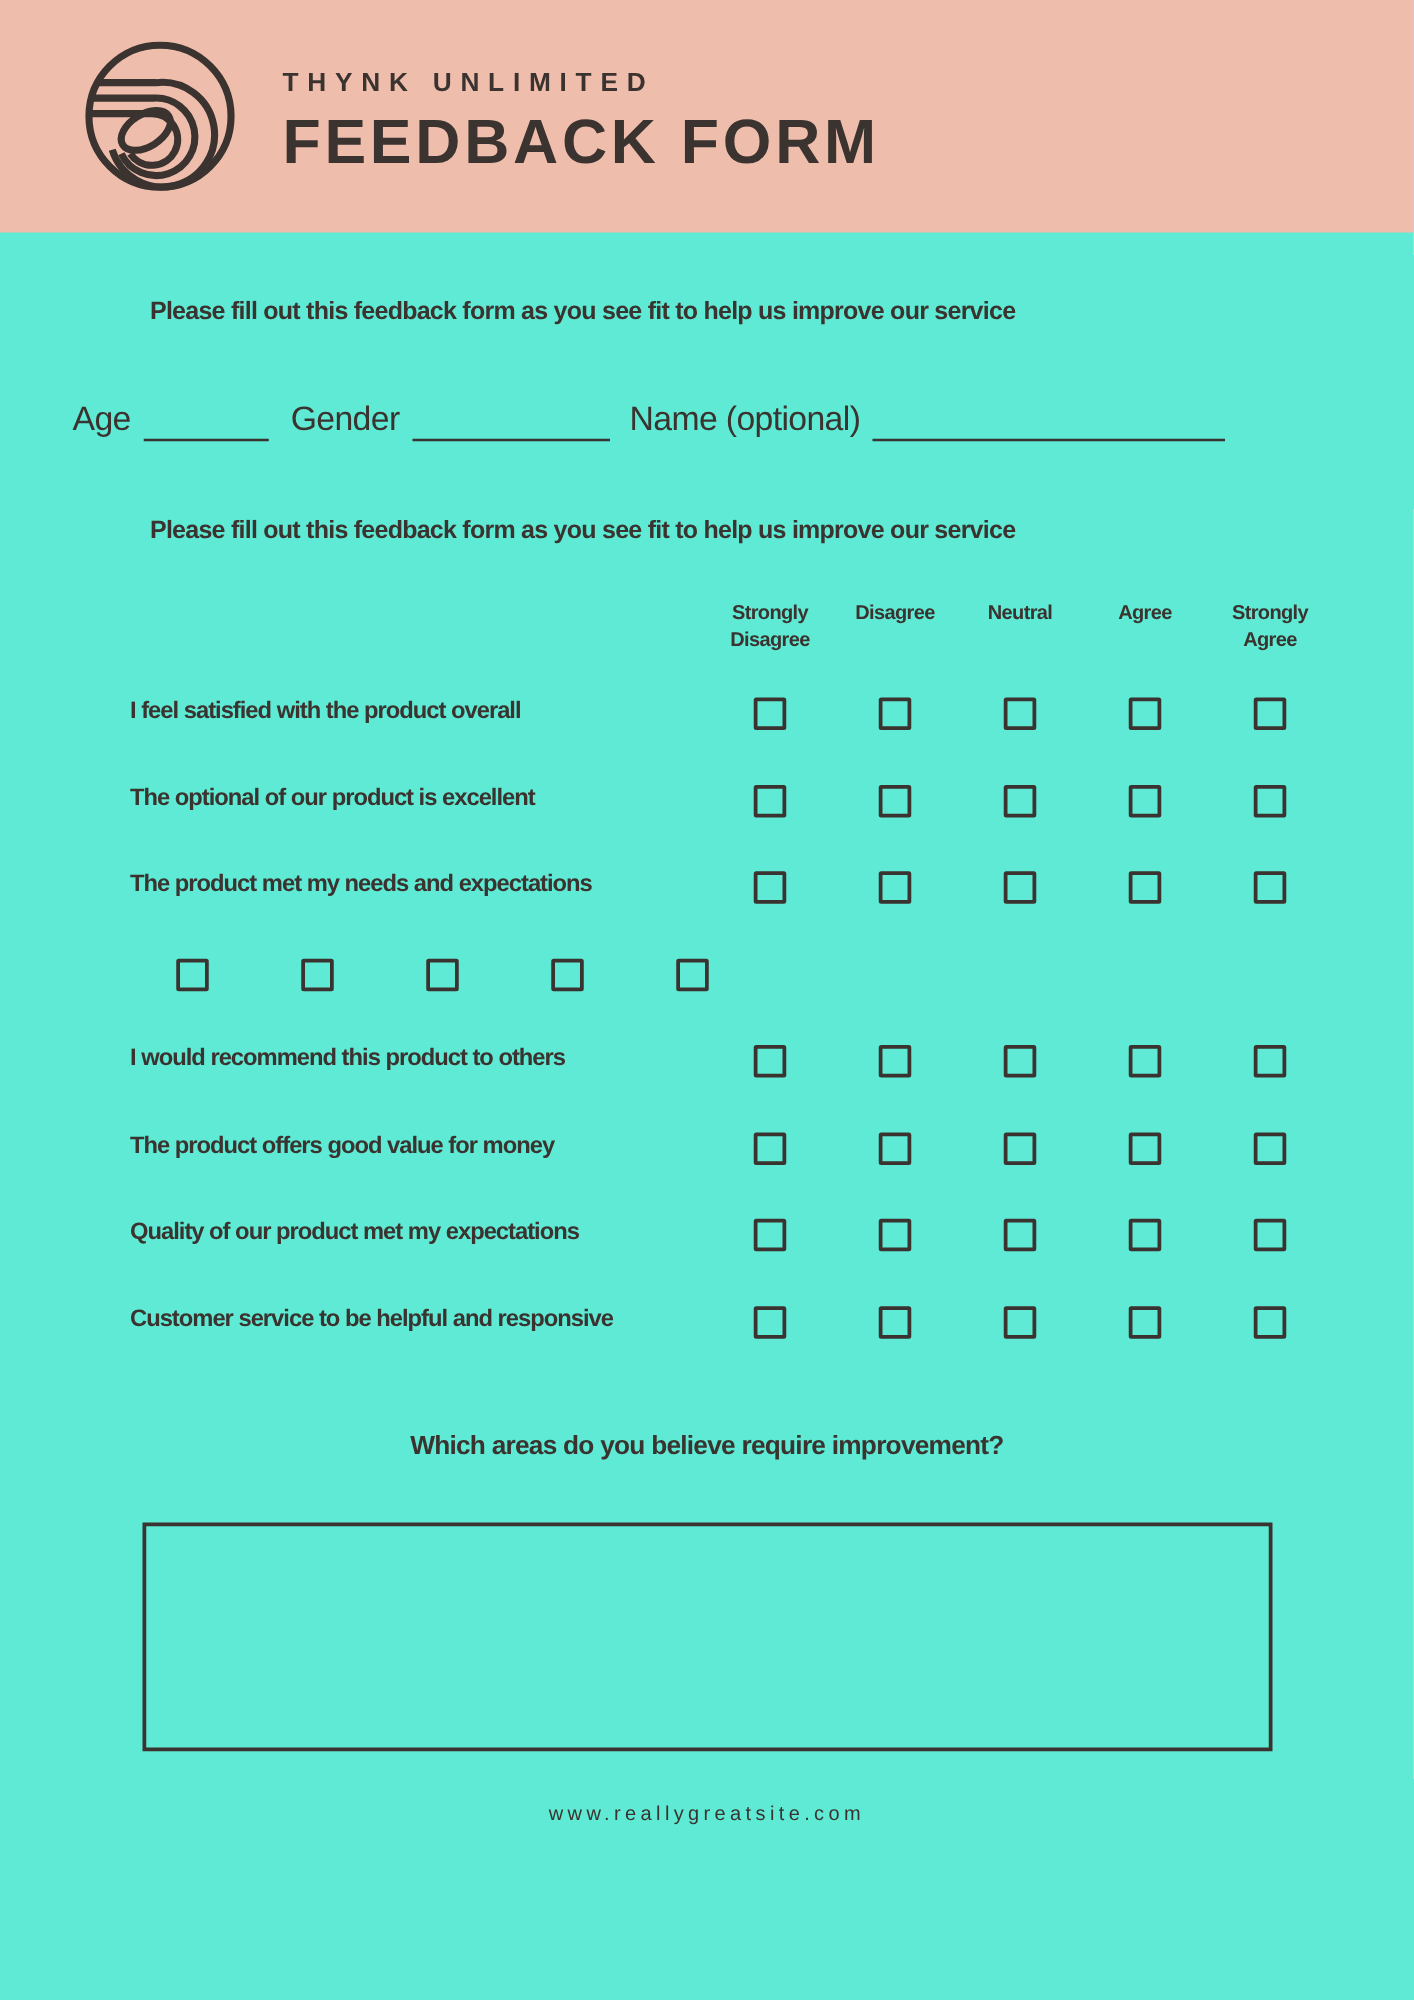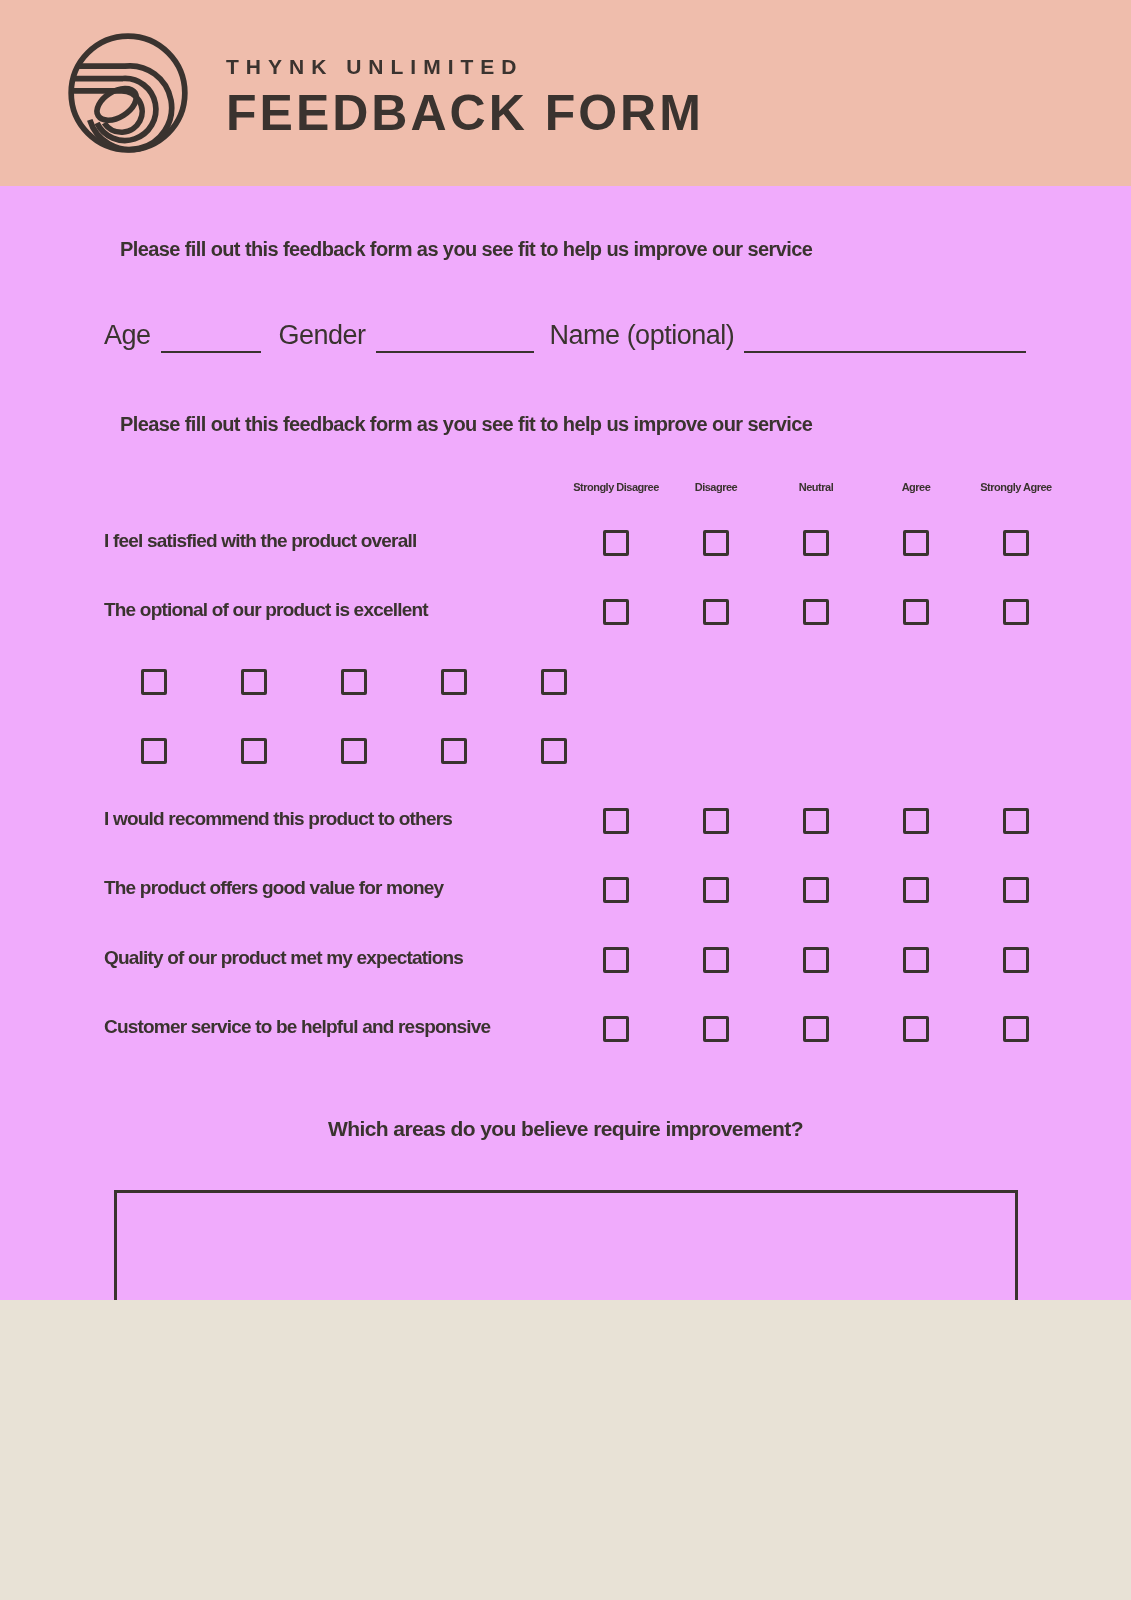--- a/index.html
+++ b/index.html
@@ -2,23 +2,23 @@
 <html><head>
 <meta charset="utf-8">
 <style>
   * { margin: 0; padding: 0; box-sizing: border-box; }
   html, body { background: #e8e2d6; }
   body { font-family: "Liberation Sans", sans-serif; }
 
   .page {
     position: relative;
     width: 1131px;
-    height: 1300px;
+    height: 1600px;
     margin: 0 auto;
-    background: #f0abfc;
+    background: #5eead4;
     color: #3a332f;
     overflow: hidden;
   }
 
   
   .header {
     height: 186px;
     background: #efbdac;
     display: flex;
     align-items: center;
@@ -48,21 +48,21 @@
     font-size: 20px;
     font-weight: 700;
     letter-spacing: -0.6px;
     line-height: 1.15;
   }
   .instruction.second { margin-top: 62px; }
 
   .fields-row {
     display: flex;
     align-items: flex-end;
-    margin: 58px 0 0 104px;
+    margin: 58px 0 0 58px;
     font-size: 27px;
     letter-spacing: -0.5px;
     line-height: 1.1;
   }
   .field-label { font-weight: 400; color: #3a332f; }
   .field-line {
     border-bottom: 2px solid #3a332f;
     height: 34px;
     margin: 0 0 -2px 10px;
   }
@@ -80,21 +80,21 @@
   .cell {
     width: 100px;
     flex: 0 0 auto;
     display: flex;
     justify-content: center;
     align-items: center;
   }
   .scale-label {
     width: 100px;
     text-align: center;
-    font-size: 11px;
+    font-size: 16px;
     font-weight: 700;
     letter-spacing: -0.5px;
     line-height: 1.35;
   }
   .survey-rows { margin: 35px 0 0 104px; }
   .survey-row {
     display: flex;
     align-items: flex-start;
     height: 69.5px;
   }
@@ -232,20 +232,21 @@
         </div>
       <div class="cell">
           <div class="checkbox"></div>
         </div>
       <div class="cell">
           <div class="checkbox"></div>
         </div>
     </div>
 
     <div class="survey-row">
+      <div class="q-text">The product met my needs and expectations</div>
       <div class="cell">
           <div class="checkbox"></div>
         </div>
       <div class="cell">
           <div class="checkbox"></div>
         </div>
       <div class="cell">
           <div class="checkbox"></div>
         </div>
       <div class="cell">

